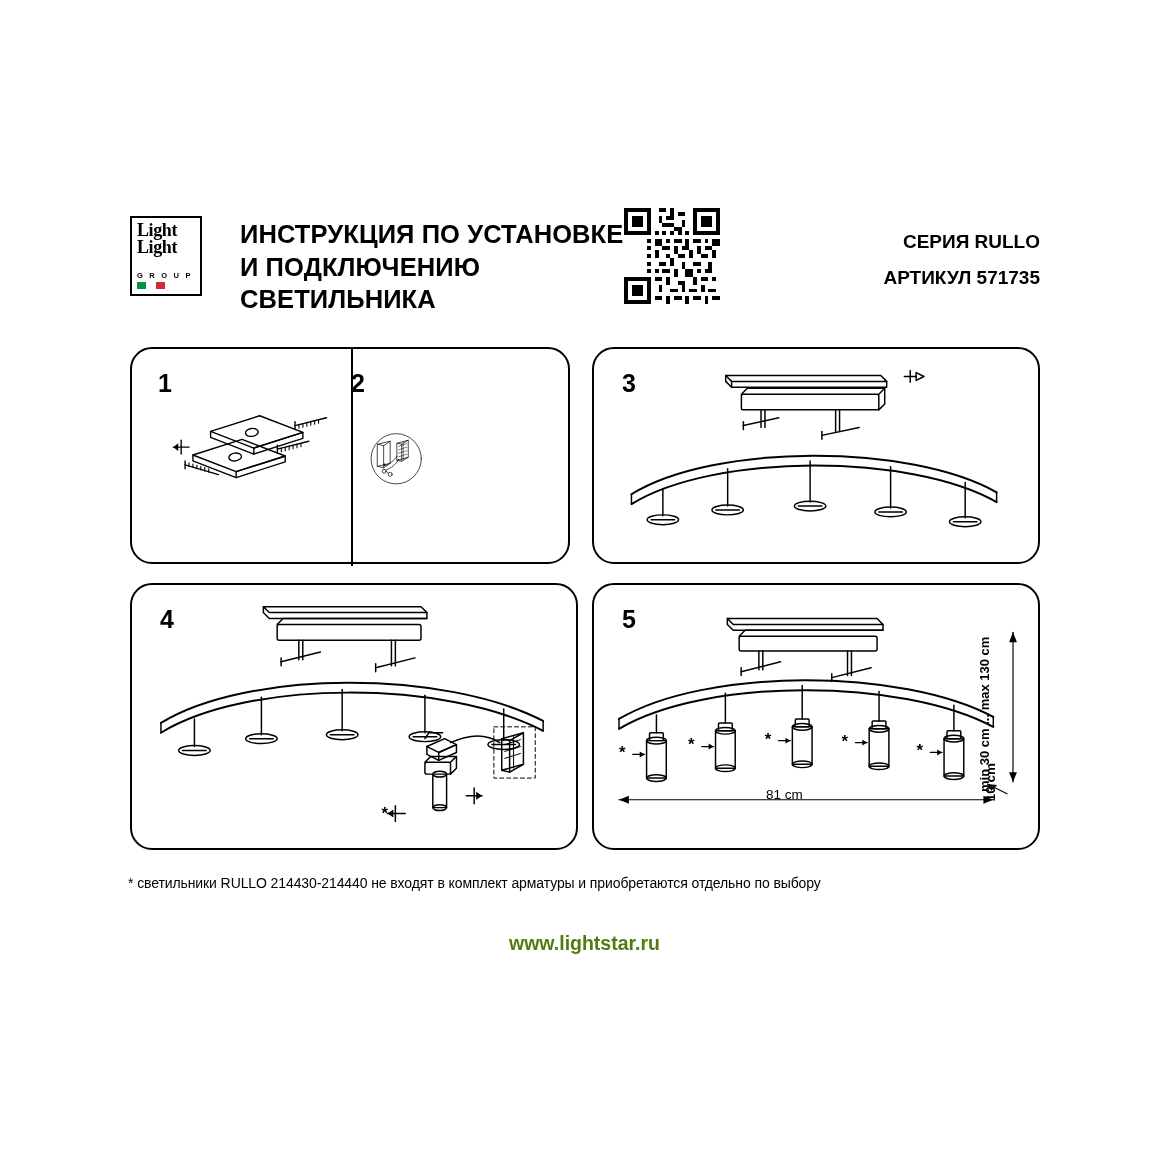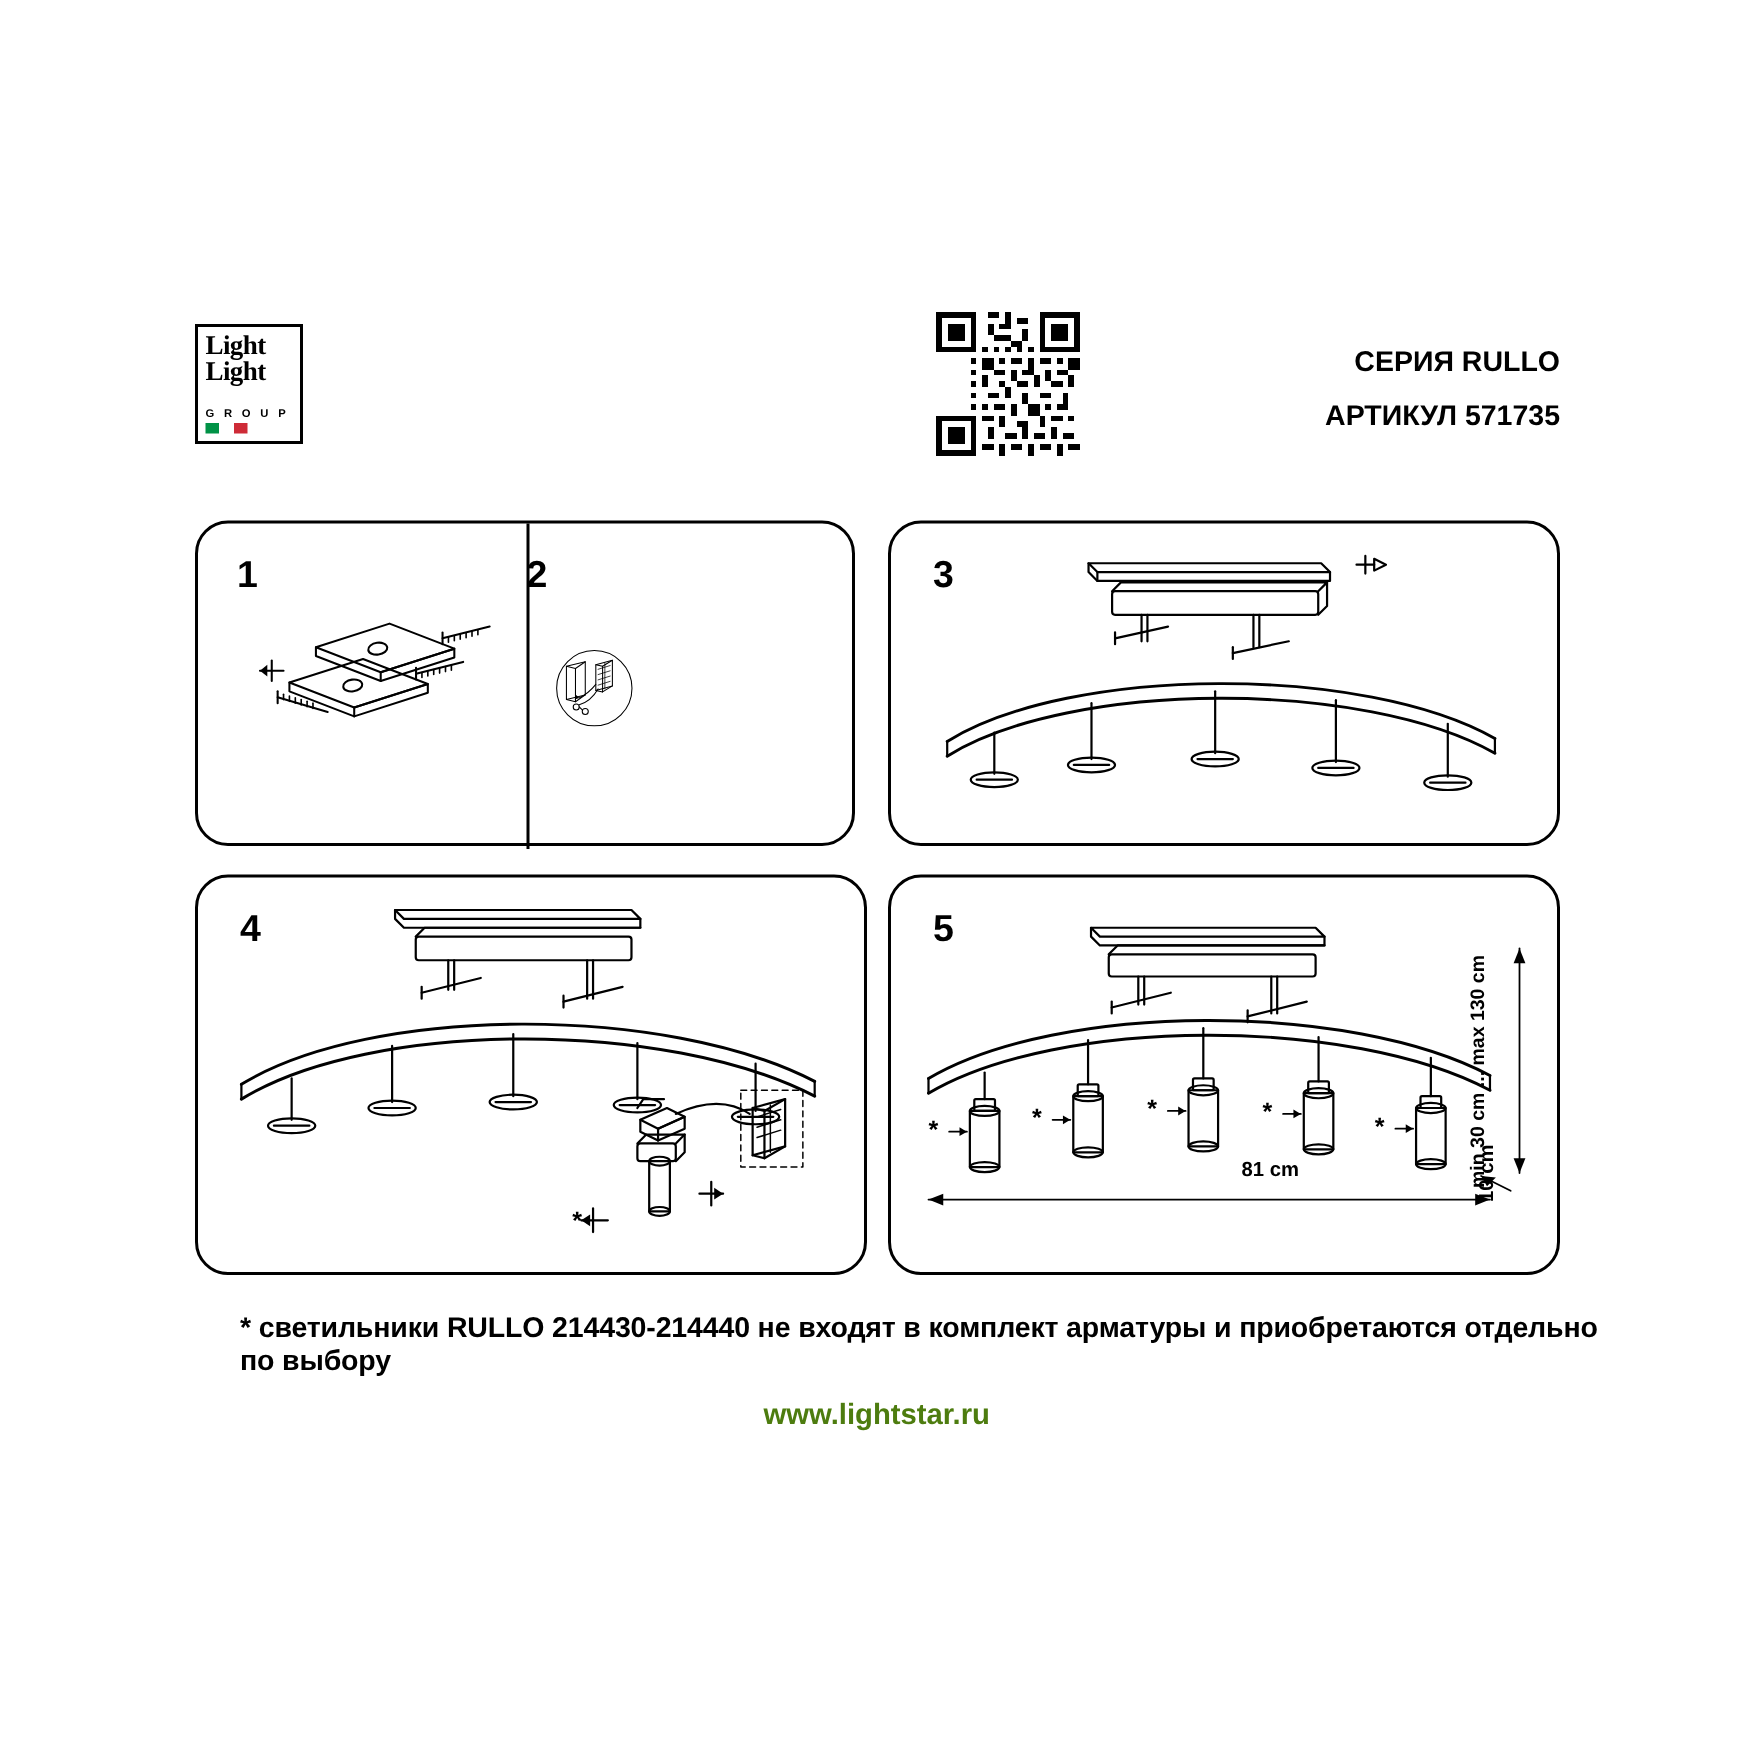--- a/index.html
+++ b/index.html
@@ -142,24 +142,23 @@
     width: 100%; height: 100%;
     pointer-events: none;
   }
 
   
   .footnote {
     position: absolute;
     left: 128px;
     top: 875px;
     width: 920px;
-    font-size: 19px;
-    font-weight: bold;
+    font-size: 14px;
+    font-weight: normal;
     letter-spacing: -0.1px;
-    margin-left: 32px;
   }
   .site {
     position: absolute;
     left: 0;
     top: 932px;
     width: 1169px;
     text-align: center;
     font-size: 19.5px;
     font-weight: bold;
     color: #4d7c0f;
@@ -178,20 +177,21 @@
         <div class="logo-line">Light</div>
         <div class="logo-group">G R O U P</div>
       </div>
       <div class="logo-flag">
         <i class="flag-g"></i>
           <i class="flag-w"></i>
           <i class="flag-r"></i>
       </div>
     </div>
 
+    <div class="title">ИНСТРУКЦИЯ ПО УСТАНОВКЕ И ПОДКЛЮЧЕНИЮ СВЕТИЛЬНИКА</div>
 
     <div class="qr">
       <svg viewBox="0 0 25 25" width="96" height="96" shape-rendering="crispEdges" aria-hidden="true">
         <rect width="25" height="25" fill="#fff"></rect>
         <g fill="#000">
 
           <rect x="0" y="0" width="7" height="1"></rect>
             <rect x="0" y="6" width="7" height="1"></rect>
           <rect x="0" y="0" width="1" height="7"></rect>
             <rect x="6" y="0" width="1" height="7"></rect>
@@ -605,21 +605,21 @@
         <path d="M398 202 L418 212" stroke-width="1.2"></path>
         <path d="M398 202 L408 203 L402 209 Z" fill="#000" stroke="none"></path>
       </g>
       <text x="24" y="176" font-family="Liberation Sans, sans-serif" font-size="17" font-weight="bold">*</text>
       <text x="94" y="168" font-family="Liberation Sans, sans-serif" font-size="17" font-weight="bold">*</text>
       <text x="172" y="162" font-family="Liberation Sans, sans-serif" font-size="17" font-weight="bold">*</text>
       <text x="250" y="164" font-family="Liberation Sans, sans-serif" font-size="17" font-weight="bold">*</text>
       <text x="326" y="174" font-family="Liberation Sans, sans-serif" font-size="17" font-weight="bold">*</text>
     </svg>
 
-    <div style="position:absolute;left:172px;top:187px;width:100px;text-align:right;font-size:13.5px;font-weight:bold;">81 cm</div>
+    <div style="position:absolute;left:172px;top:202px;width:100px;text-align:left;font-size:13.5px;font-weight:normal;">81 cm</div>
     <div style="position:absolute;left:383px;top:47px;height:160px;writing-mode:vertical-rl;transform:rotate(180deg);font-size:13px;font-weight:bold;">min 30 cm ... max 130 cm</div>
     <div style="position:absolute;left:389px;top:178px;writing-mode:vertical-rl;transform:rotate(180deg);font-size:13.5px;font-weight:bold;">10 cm</div>
   </div>
 
   <div class="footnote">* светильники RULLO 214430-214440 не входят в комплект арматуры и приобретаются отдельно по выбору</div>
   <div class="site">www.lightstar.ru</div>
 
 </div>
 
 </body></html>

